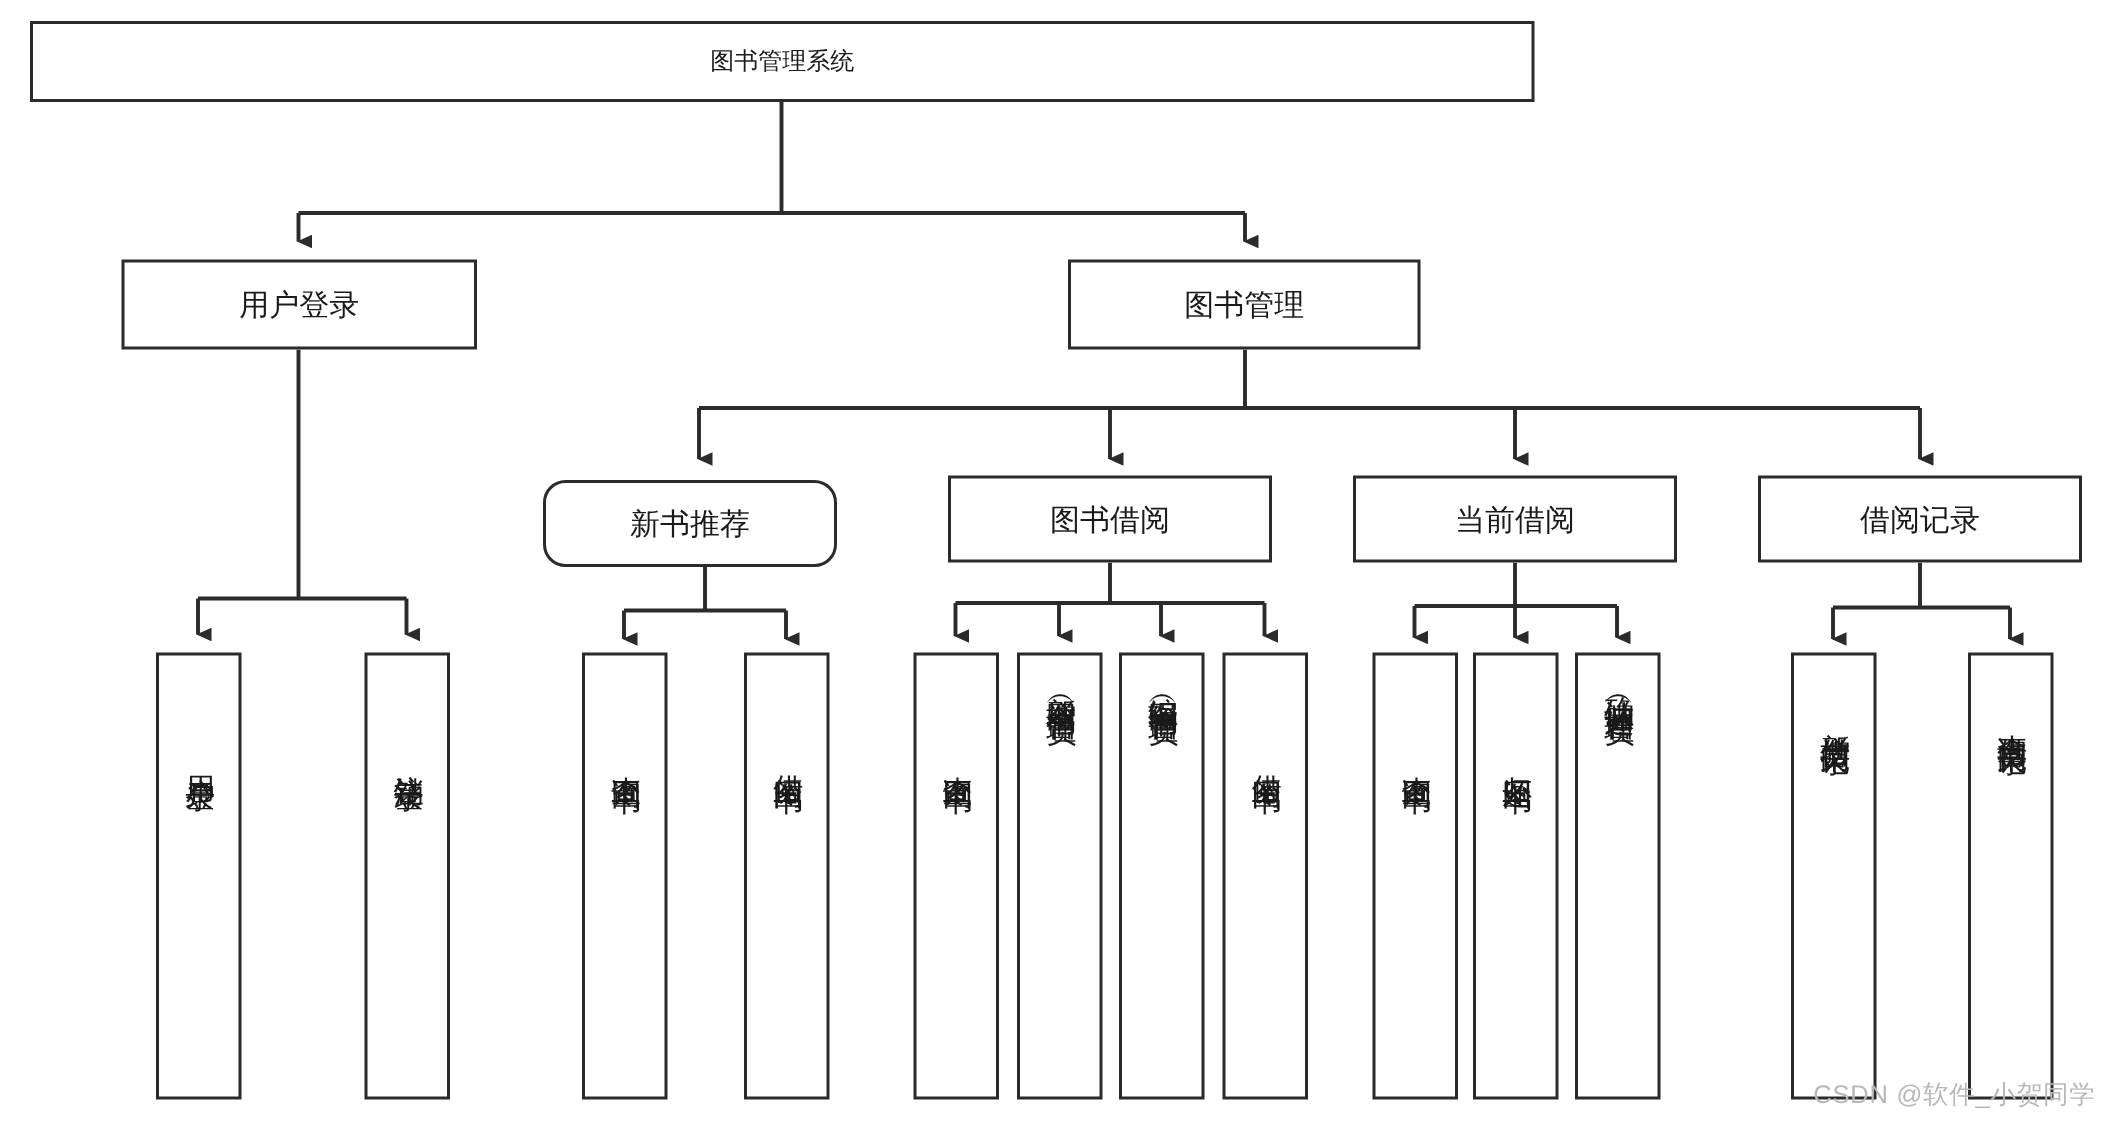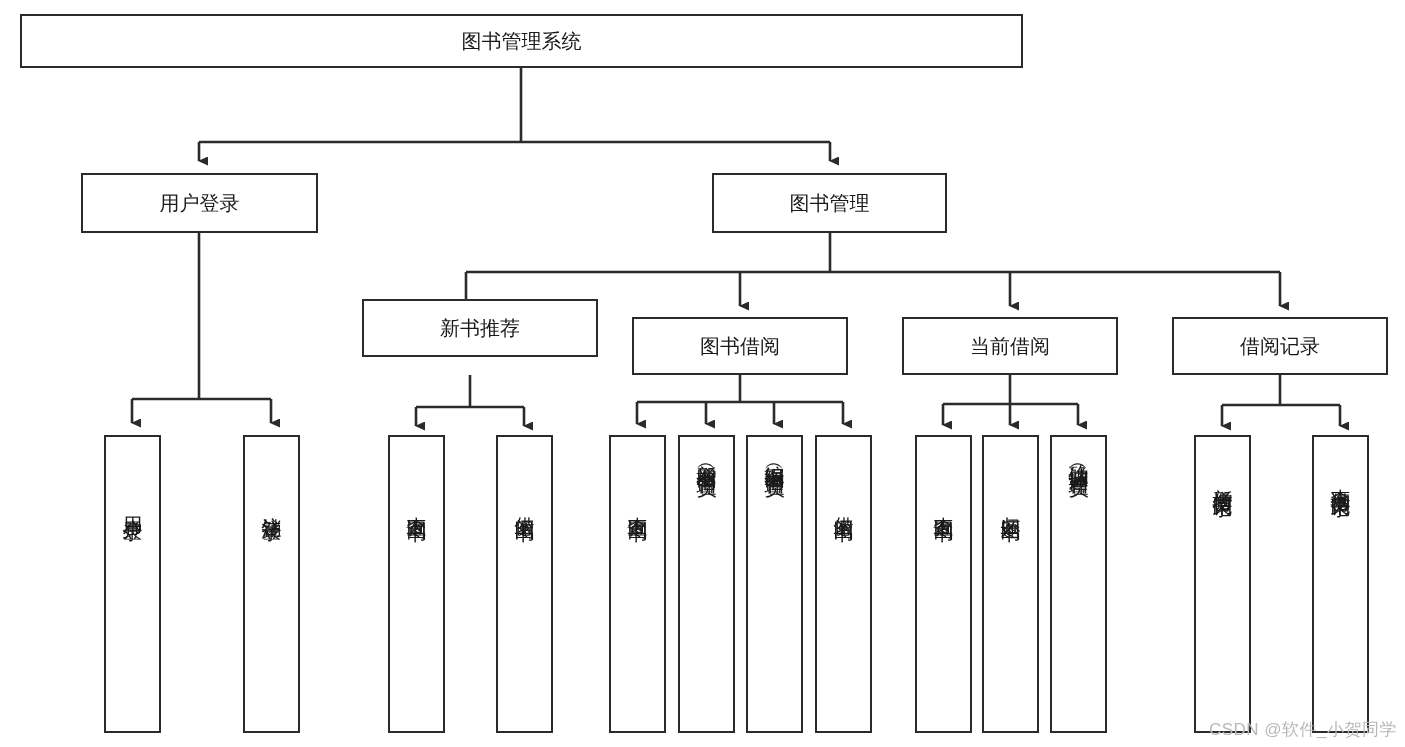--- a/index.html
+++ b/index.html
@@ -30,21 +30,21 @@
     box-sizing: border-box;
     background: #ffffff;
     border: 2px solid #2b2b2b;
     display: flex;
     align-items: center;
     justify-content: center;
     color: #1a1a1a;
     z-index: 2;
   }
   .node-root {
-    font-size: 20px;
+    font-size: 16px;
   }
   .node-l1 {
     font-size: 20px;
   }
   .node-l2 {
     font-size: 20px;
   }
   .node-leaf {
     font-size: 20px;
     align-items: flex-start;
@@ -138,21 +138,21 @@
     <span>图书管理系统</span>
   </div>
 
   <div class="node node-l1" style="left:81px; top:173px; width:237px; height:60px;">
     <span>用户登录</span>
   </div>
   <div class="node node-l1" style="left:712px; top:173px; width:235px; height:60px;justify-content:center;">
     <span>图书管理</span>
   </div>
 
-  <div class="node node-l2" style="left:362px; top:299px; width:236px; height:58px;">
+  <div class="node node-l2" style="left:362px; top:320px; width:196px; height:58px;border-radius:15px;">
     <span>新书推荐</span>
   </div>
   <div class="node node-l2" style="left:632px; top:317px; width:216px; height:58px;text-align:right;">
     <span>图书借阅</span>
   </div>
   <div class="node node-l2" style="left:902px; top:317px; width:216px; height:58px;">
     <span>当前借阅</span>
   </div>
   <div class="node node-l2" style="left:1172px; top:317px; width:216px; height:58px;">
     <span>借阅记录</span>

